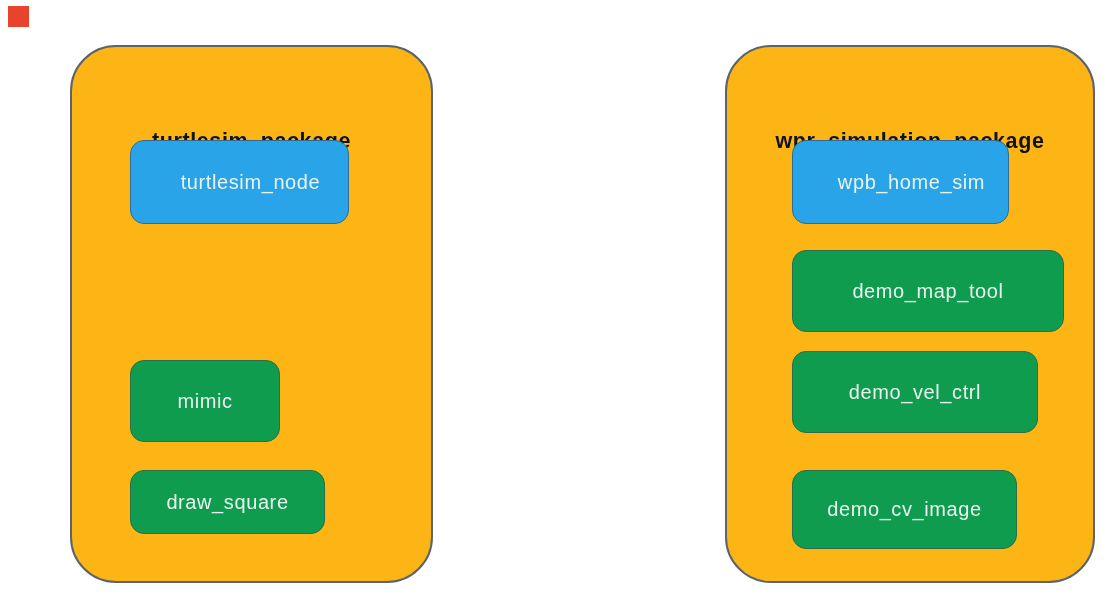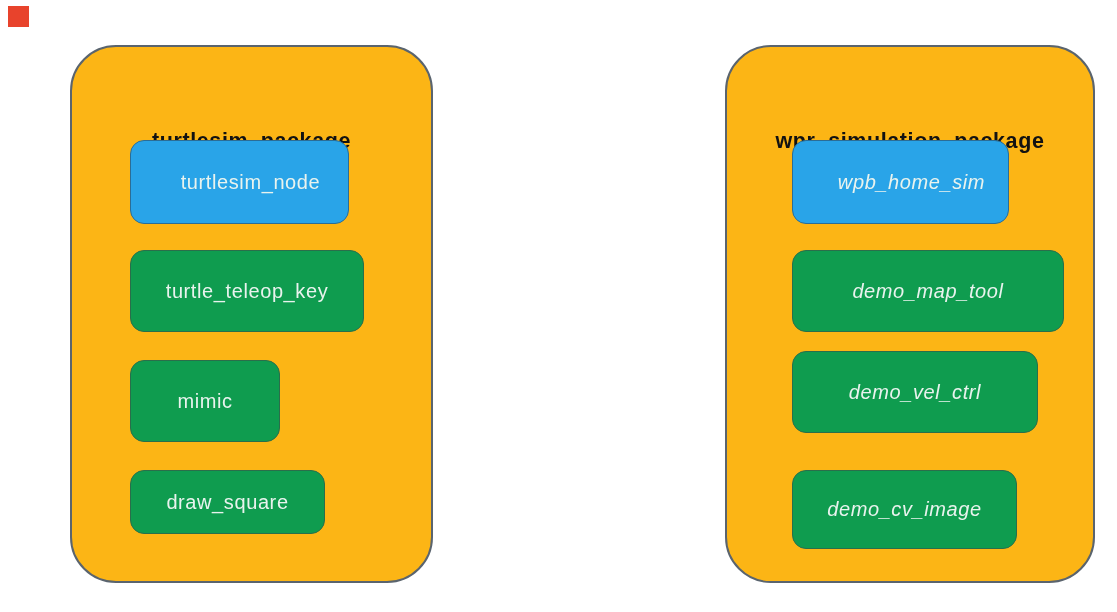--- a/index.html
+++ b/index.html
@@ -64,37 +64,34 @@
     border: 1.5px solid var(--node_blue_border, #2b6d96);
     padding-left: 22px;
   }
   .node.green {
     background: var(--node_green, #0f9c4f);
     border: 1.5px solid var(--node_green_border, #2a6e4b);
   }
   .card-l { left: 70px;  width: 363px; }
   .card-r { left: 725px; width: 370px; }
   .card-l .node { left: 58px; }
-  .card-r .node { left: 65px; font-style: italic; }
+  .card-r .node { left: 65px; }
 </style>
 </head>
 <body>
 
 <div class="canvas">
 
   <div class="marker"></div>
 
   <section class="card card-l">
     <h2 class="card-title">turtlesim_package</h2>
 
     <div class="node blue" style="top:93px;width:219px;height:84px">
       <span>turtlesim_node</span>
-    </div>
-    <div class="node green" style="top:203px;width:234px">
-      <span>turtle_teleop_key</span>
     </div>
     <div class="node green" style="top:313px;width:150px">
       <span>mimic</span>
     </div>
     <div class="node green" style="top:423px;width:195px;height:64px">
       <span>draw_square</span>
     </div>
   </section>
 
   <section class="card card-r">

